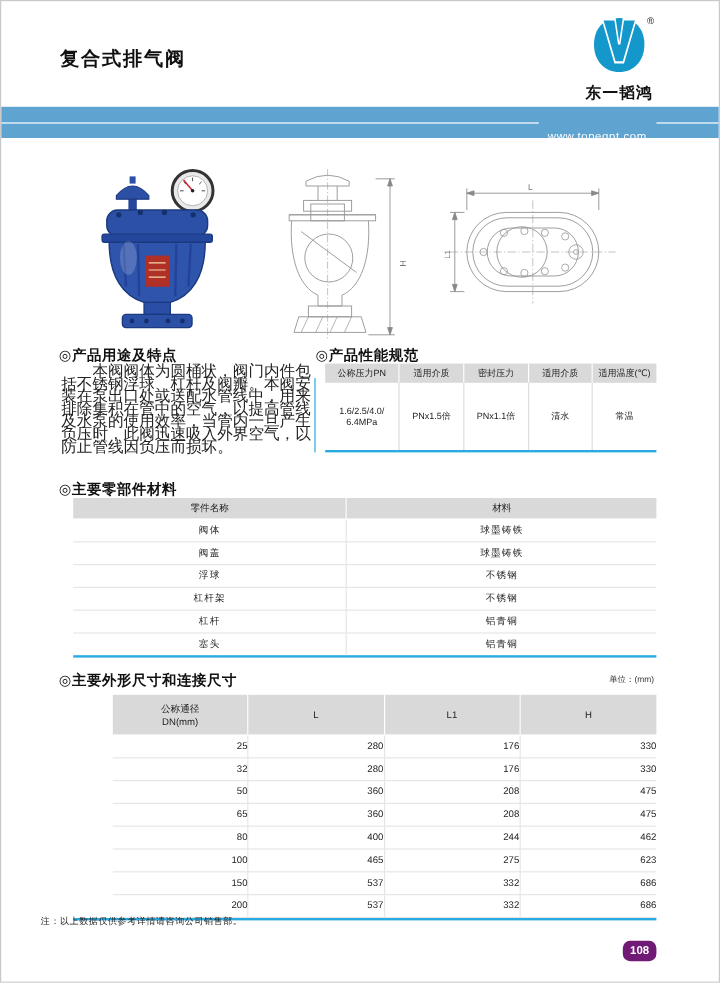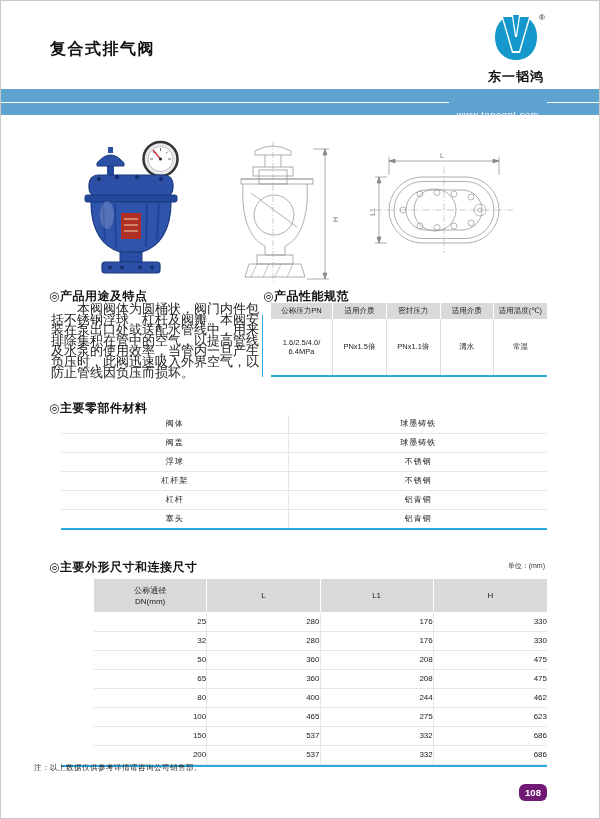--- a/index.html
+++ b/index.html
@@ -228,20 +228,25 @@
 6.4MPa</div>
         <div class="cell">PNx1.5倍</div>
         <div class="cell">PNx1.1倍</div>
         <div class="cell">清水</div>
         <div class="cell">常温</div>
       </div>
   </div>
 
   <div class="sec-title" style="left:48px;top:399px;">◎主要零部件材料</div>
   <div class="mtable">
+    <div class="mrow mhead">
+
+    <div class="cell">零件名称</div>
+        <div class="cell">材料</div>
+      </div>
     <div>
 
     <div class="mrow mbody">
           <div class="cell">阀体</div>
           <div class="cell">球墨铸铁</div>
         </div>
         <div class="mrow mbody">
           <div class="cell">阀盖</div>
           <div class="cell">球墨铸铁</div>
         </div>

